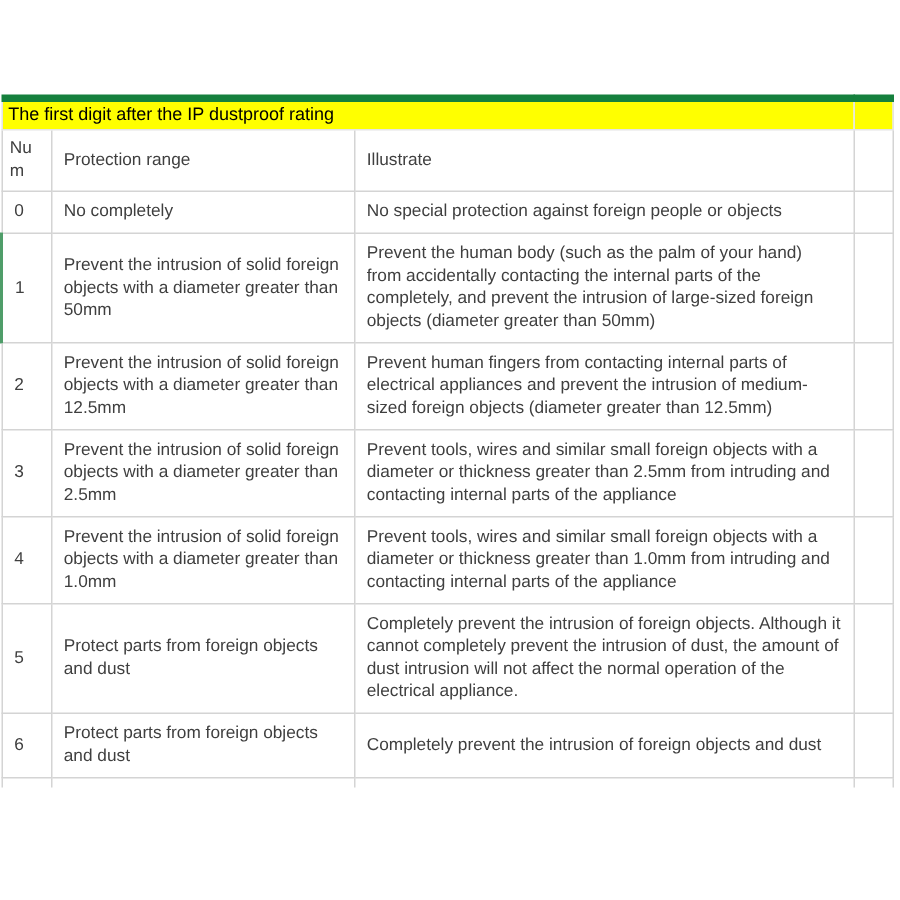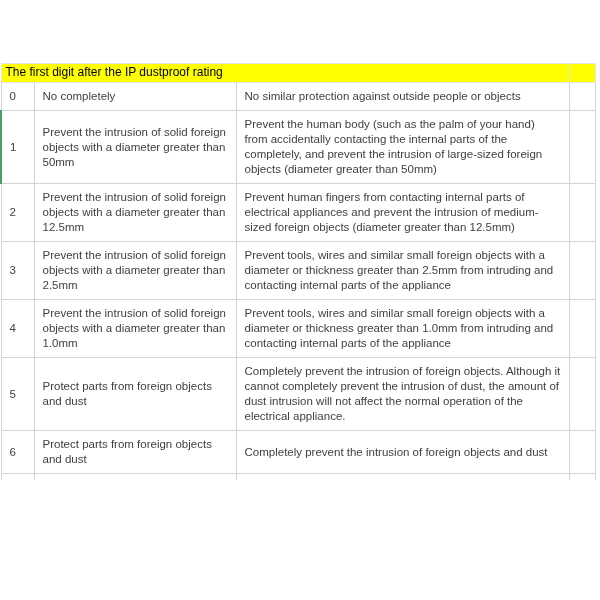--- a/index.html
+++ b/index.html
@@ -15,21 +15,21 @@
   }
   .page {
     padding-top: 63px;
   }
   table.ip-table {
     border-collapse: collapse;
     table-layout: fixed;
     width: 594px;
     font-size: 11.5px;
     color: var(--text-color, #3f3f3f);
-    border-top: 1px solid #15803d;
+    border-top: 5px solid #15803d;
     padding-left: 36px;
   }
   table.ip-table td, table.ip-table th {
     border: 1px solid var(--border-color, #d4d4d4);
     padding: 6px 8px;
     line-height: 15px;
     vertical-align: middle;
     text-align: left;
     font-weight: normal;
     word-wrap: break-word;
@@ -69,24 +69,30 @@
       <col class="c-num">
       <col class="c-protection">
       <col class="c-illustrate">
       <col class="c-spacer">
     </colgroup>
     <tbody id="table-body">
       <tr class="title-row">
         <td colspan="3">The first digit after the IP dustproof rating</td>
         <td></td>
       </tr>
+      <tr class="header-row">
+        <th class="num-cell">Num</th>
+        <th>Protection range</th>
+        <th>Illustrate</th>
+        <th></th>
+      </tr>
       <tr>
           <td class="num-cell">0</td>
           <td>No completely</td>
-          <td>No similar protection against outside people or objects</td>
+          <td>No special protection against foreign people or objects</td>
           <td></td>
         </tr>
         <tr class="accent-row">
           <td class="num-cell">1</td>
           <td>Prevent the intrusion of solid foreign objects with a diameter greater than 50mm</td>
           <td>Prevent the human body (such as the palm of your hand) from accidentally contacting the internal parts of the completely, and prevent the intrusion of large-sized foreign objects (diameter greater than 50mm)</td>
           <td></td>
         </tr>
         <tr>
           <td class="num-cell">2</td>

